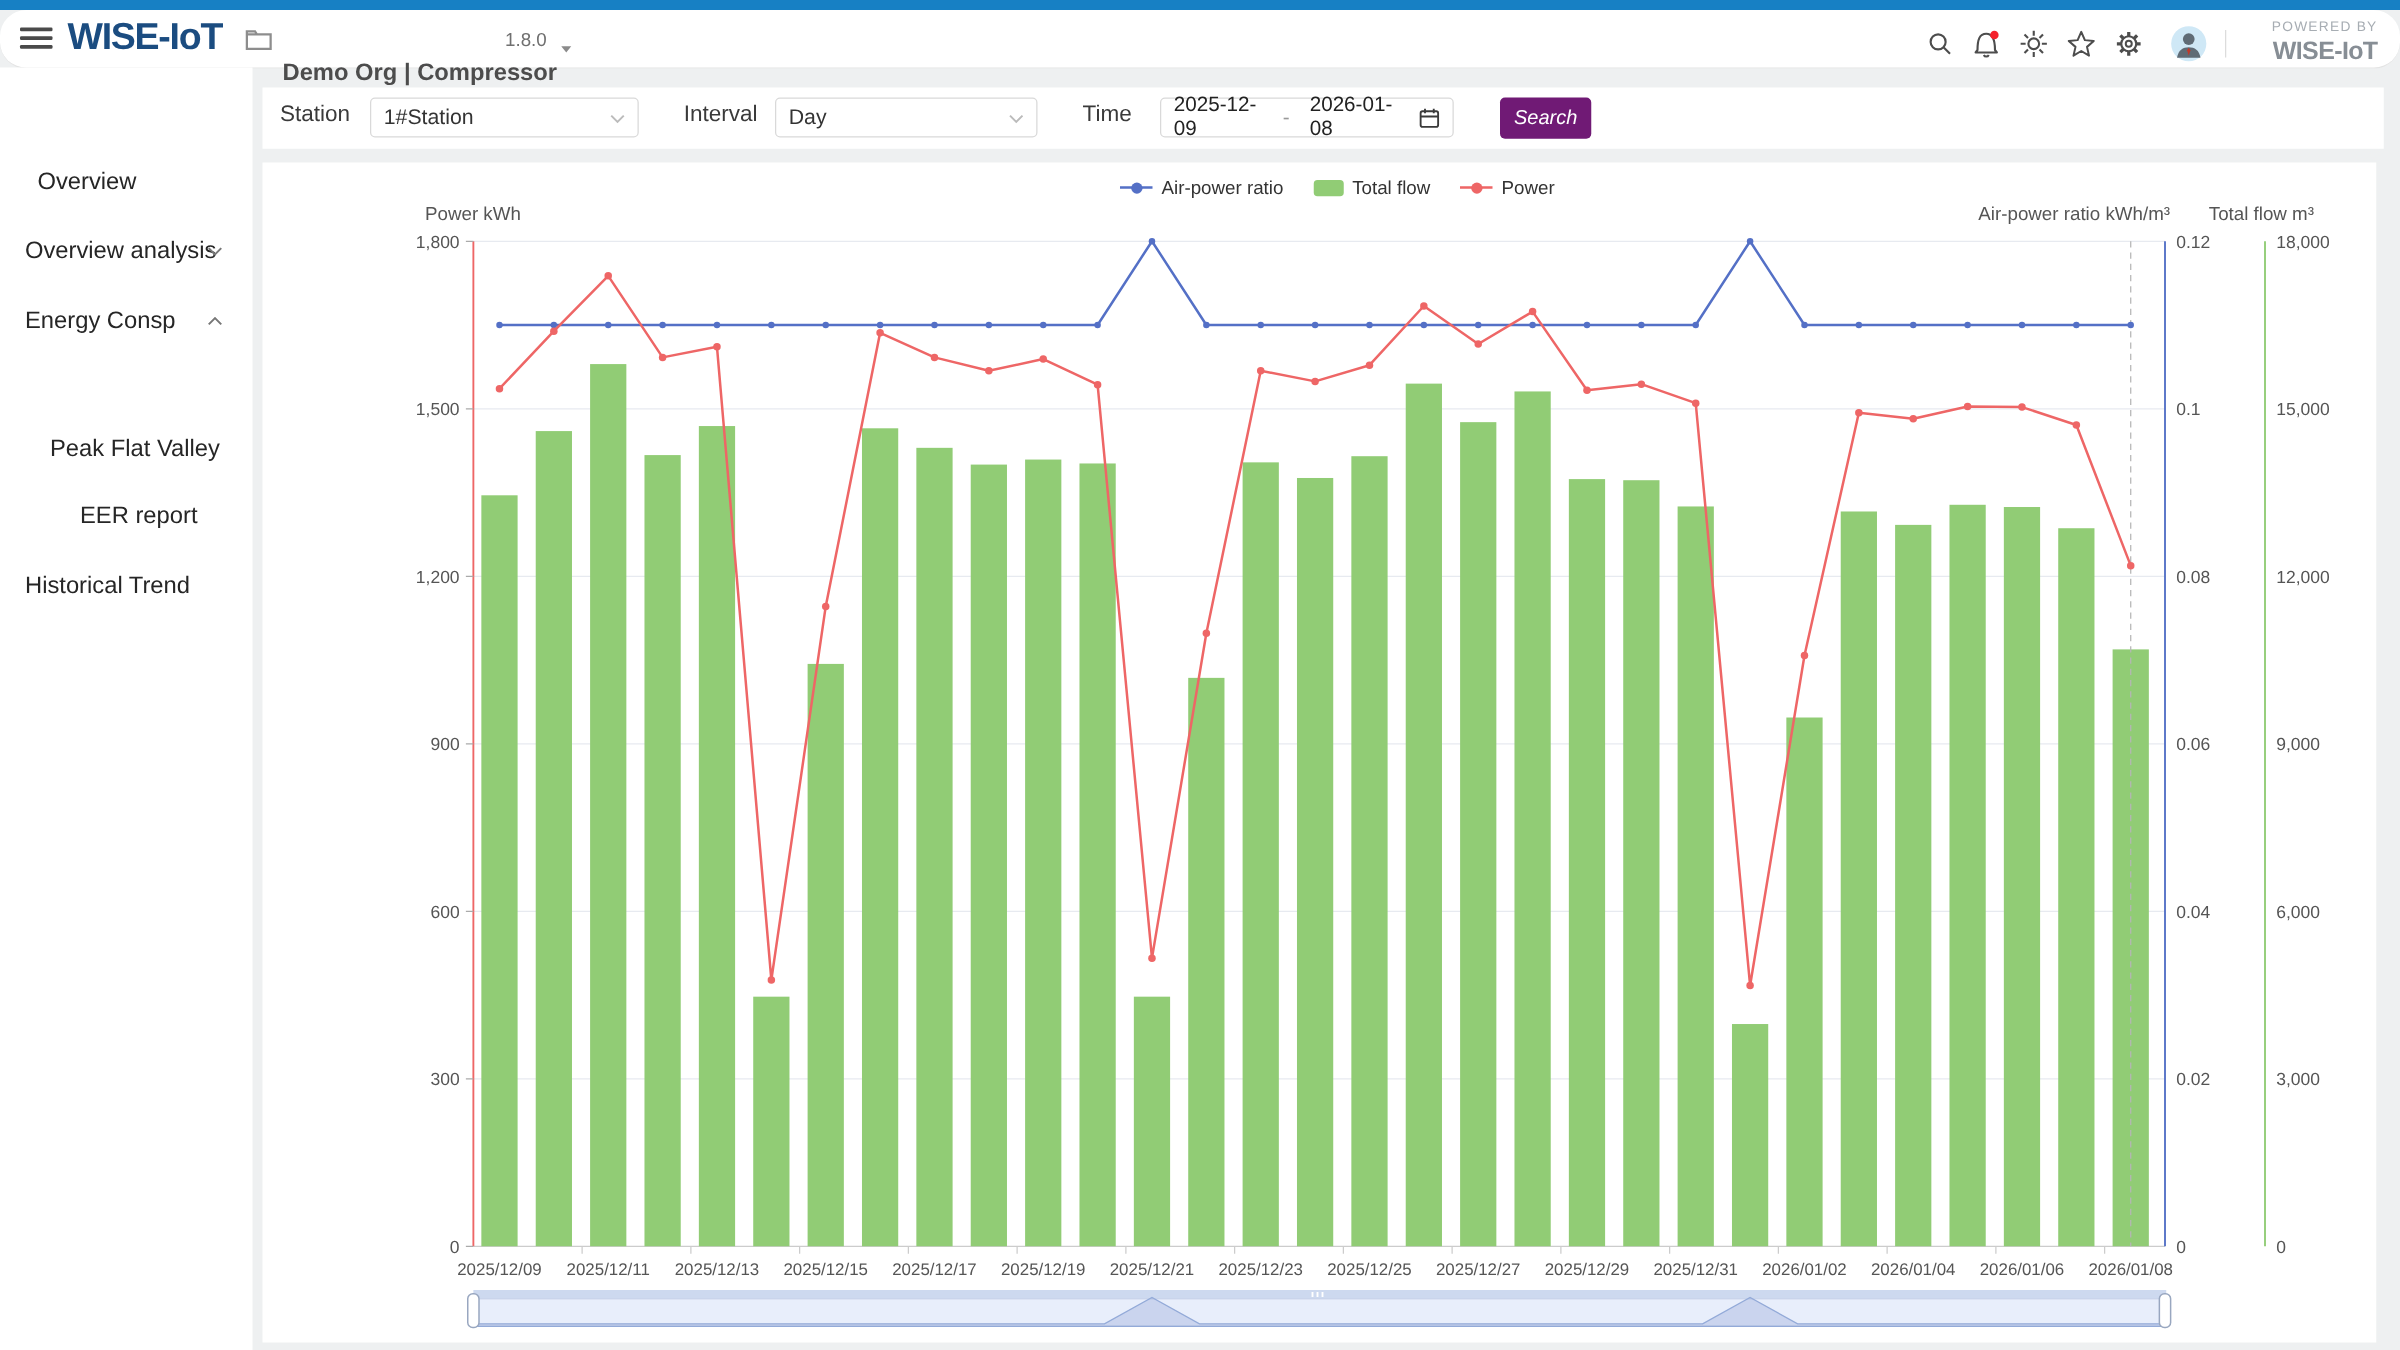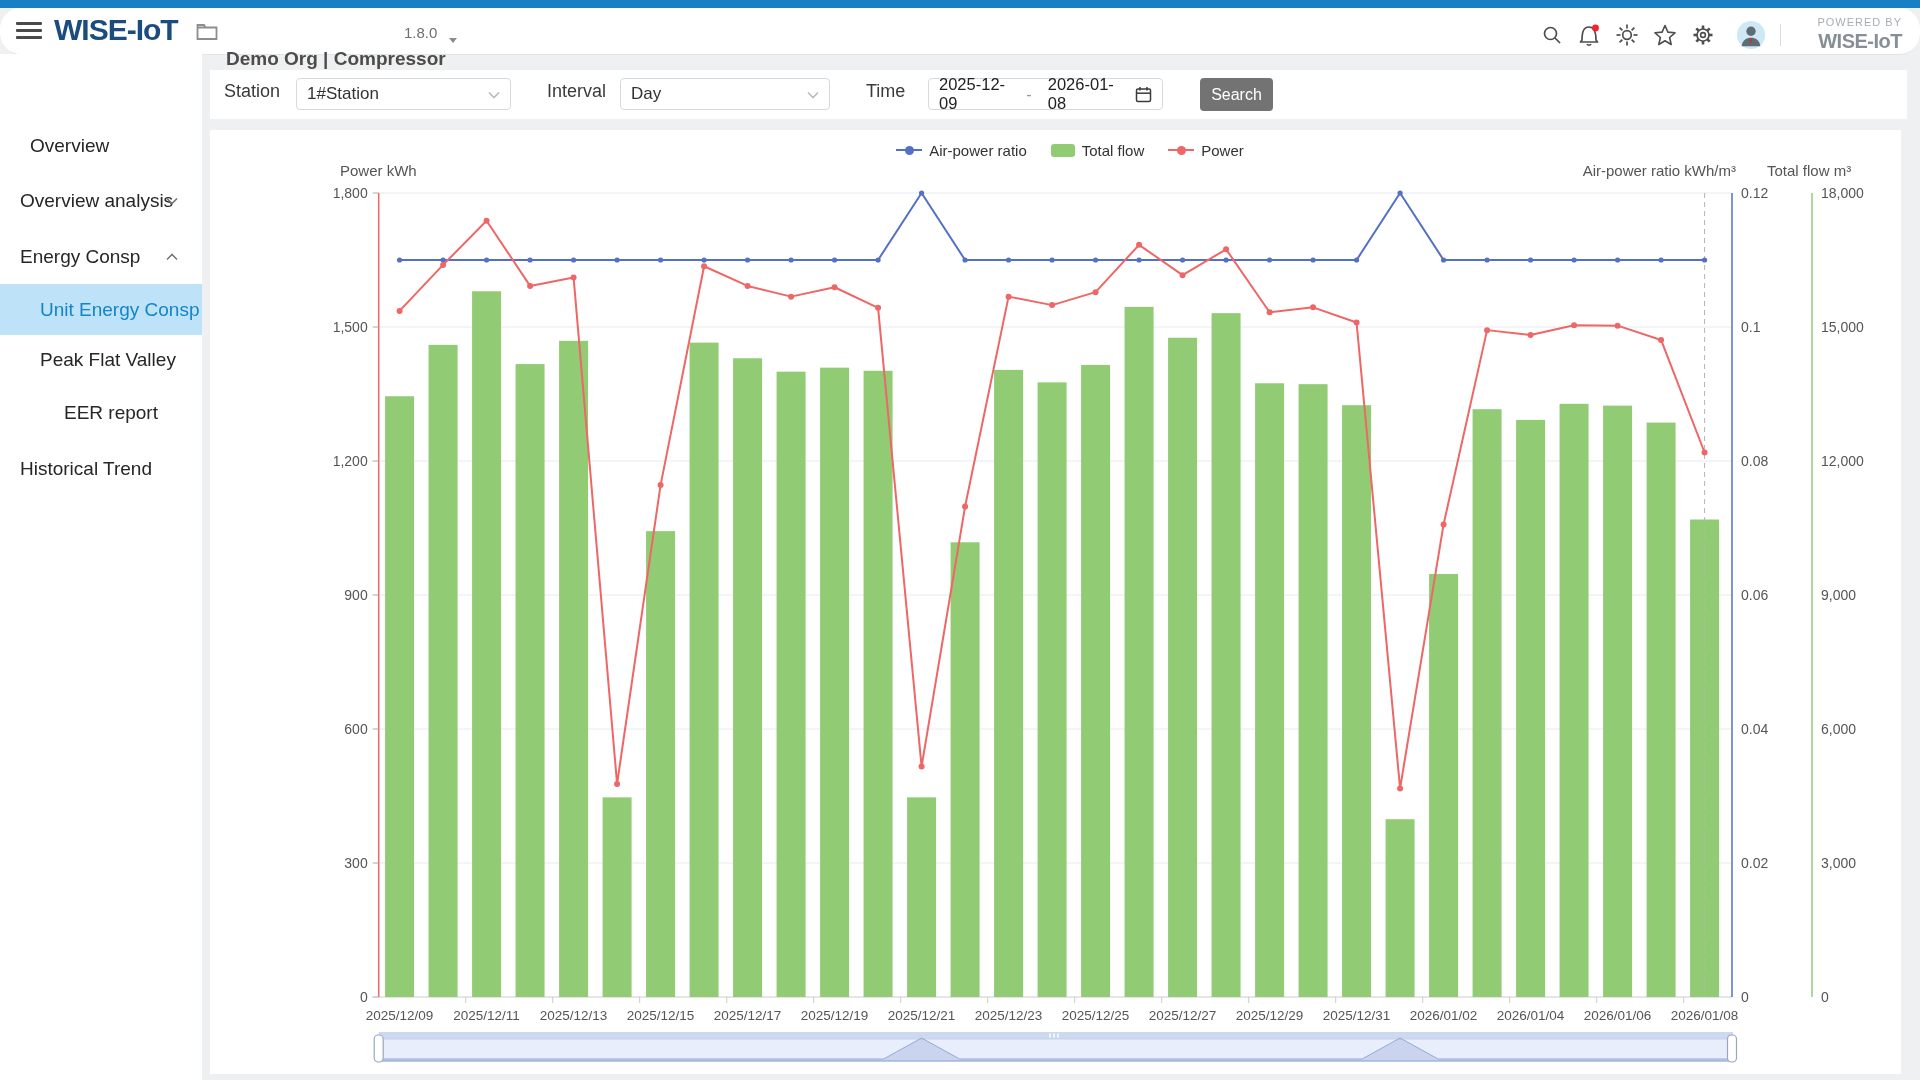--- a/index.html
+++ b/index.html
@@ -31,21 +31,21 @@
   .side-caret{position:absolute;top:22px;}
 
   
   #filter-card{left:210px;top:70px;width:1697px;height:49px;background:#fff;}
   #chart-card{left:210px;top:130px;width:1691px;height:944px;background:#fff;}
 
   .flabel{top:11px;font-size:18px;color:#3a3a3a;}
   .selectbox{top:8px;height:32px;background:#fff;border:1px solid #d9d9d9;border-radius:4px;display:flex;align-items:center;padding:0 10px;font-size:17px;color:#333;cursor:pointer;box-sizing:border-box;}
   .selectbox .chev{margin-left:auto;}
   #datebox{left:718px;top:8px;width:235px;height:32px;border:1px solid #d9d9d9;border-radius:4px;display:flex;align-items:center;justify-content:space-between;padding:0 10px;font-size:16.5px;color:#222;box-sizing:border-box;cursor:pointer;background:#fff;gap:16px;}
-  #search-btn{left:990px;top:8px;width:73px;height:33px;background:#737373;color:#fff;border:none;border-radius:4px;font-size:16px;font-family:"Liberation Sans",sans-serif;cursor:pointer;}
+  #search-btn{left:990px;top:8px;width:73px;height:33px;background:#701a75;color:#fff;border:none;border-radius:4px;font-size:16px;font-family:"Liberation Sans",sans-serif;cursor:pointer;font-style:italic;}
 
   
   #legend{left:560px;top:6px;width:600px;height:28px;display:flex;align-items:center;justify-content:center;gap:24px;}
   .leg-item{display:flex;align-items:center;gap:7px;font-size:15px;color:#333;cursor:pointer;}
   .leg-line{position:relative;width:26px;height:2px;}
   .leg-line i{position:absolute;left:9px;top:-3.5px;width:9px;height:9px;border-radius:50%;}
   .leg-rect{width:24px;height:13px;border-radius:3px;}
 
   svg text{font-family:"Liberation Sans",sans-serif;}
 </style>
@@ -140,21 +140,20 @@
   </div>
 
   <div id="sidebar" class="abs">
       <div class="side-item" style="top: 66px; padding-left: 10px;"><span class="lbl">Overview</span></div>
       <div class="side-item" style="top: 121px;"><span class="lbl">Overview analysis</span><svg width="12" height="8" viewBox="0 0 12 8" class="side-caret" style="left: 166px;">
           <polyline points="1,1.5 6,6.5 11,1.5" fill="none" stroke="#777" stroke-width="1.6"></polyline>
         </svg></div>
       <div class="side-item" style="top: 177px;"><span class="lbl">Energy Consp</span><svg width="12" height="8" viewBox="0 0 12 8" class="side-caret" style="left: 166px;">
           <polyline points="1,6.5 6,1.5 11,6.5" fill="none" stroke="#777" stroke-width="1.6"></polyline>
         </svg></div>
-      <div class="side-item sub active" style="top: 230px;"><span class="lbl">Unit Energy Consp</span></div>
       <div class="side-item sub" style="top: 280px;"><span class="lbl">Peak Flat Valley</span></div>
       <div class="side-item" style="top: 333px; padding-left: 44px;"><span class="lbl">EER report</span></div>
       <div class="side-item" style="top: 389px;"><span class="lbl">Historical Trend</span></div>
     </div>
 
   <div id="filter-card" class="abs">
     <span class="abs flabel" style="left:14px">Station</span>
     <div class="abs selectbox" style="left:86px;width:215px">
       <span>1#Station</span>
       <span class="chev"><svg width="12" height="8" viewBox="0 0 12 8">

